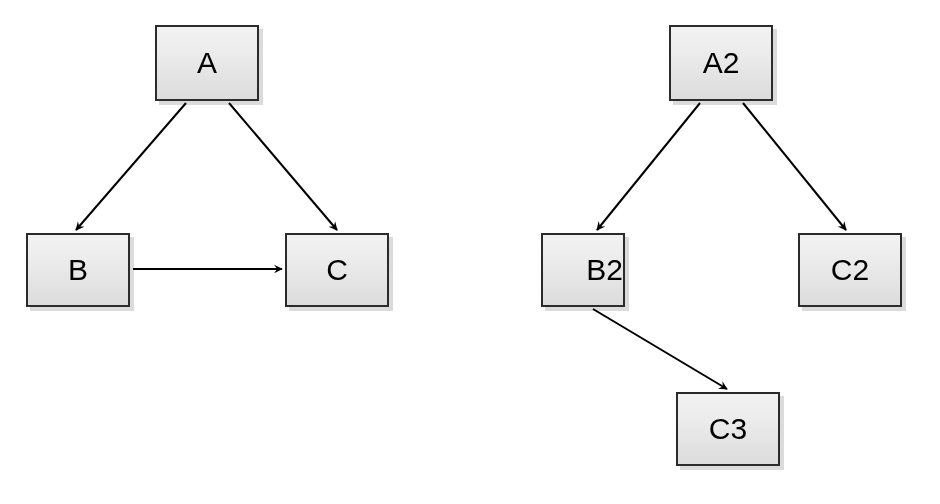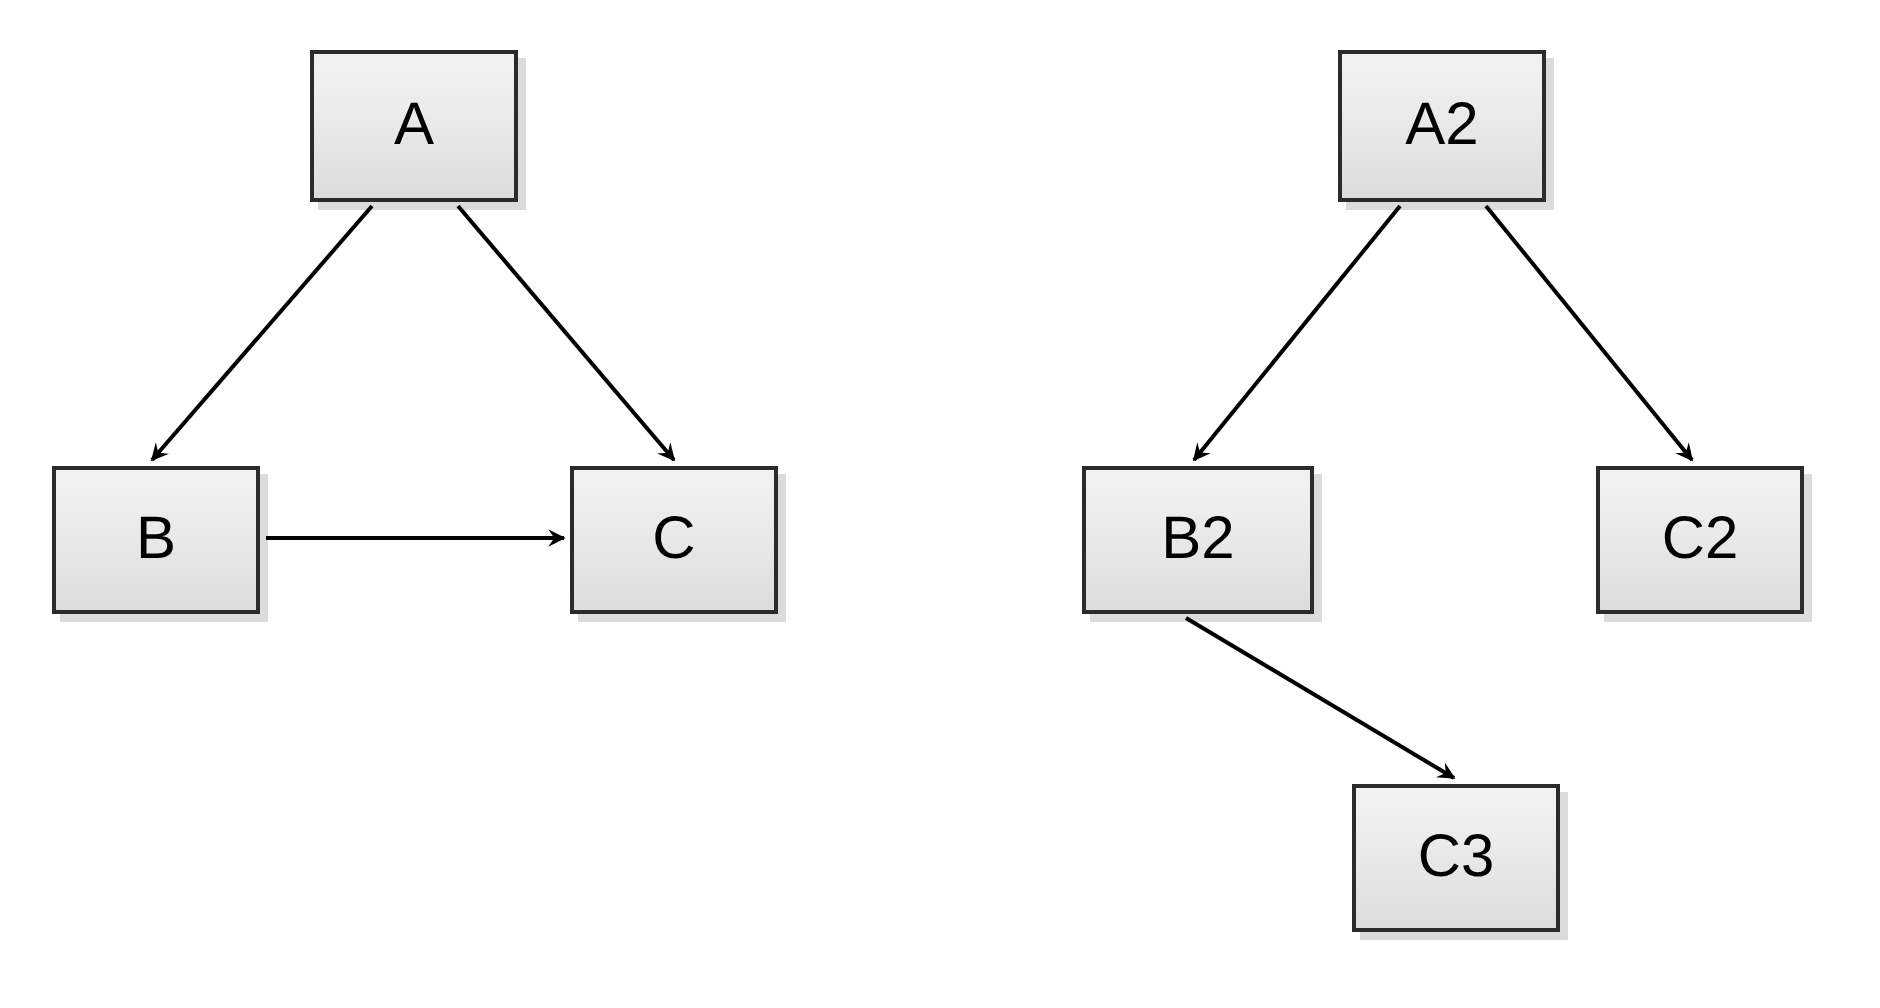--- a/index.html
+++ b/index.html
@@ -73,21 +73,21 @@
       </div>
       <div class="node" style="left: 26px; top: 233px; width: 104px; height: 74px;">
         <span class="node-label">B</span>
       </div>
       <div class="node" style="left: 285px; top: 233px; width: 104px; height: 74px;">
         <span class="node-label">C</span>
       </div>
       <div class="node" style="left: 669px; top: 25px; width: 104px; height: 76px; justify-content: center;">
         <span class="node-label">A2</span>
       </div>
-      <div class="node" style="left: 541px; top: 233px; width: 116px; height: 74px;">
+      <div class="node" style="left: 541px; top: 233px; width: 84px; height: 74px; justify-content: flex-end;">
         <span class="node-label">B2</span>
       </div>
       <div class="node" style="left: 798px; top: 233px; width: 104px; height: 74px; text-align: center;">
         <span class="node-label">C2</span>
       </div>
       <div class="node" style="left: 676px; top: 392px; width: 104px; height: 74px;">
         <span class="node-label">C3</span>
       </div>
     </div>
 

